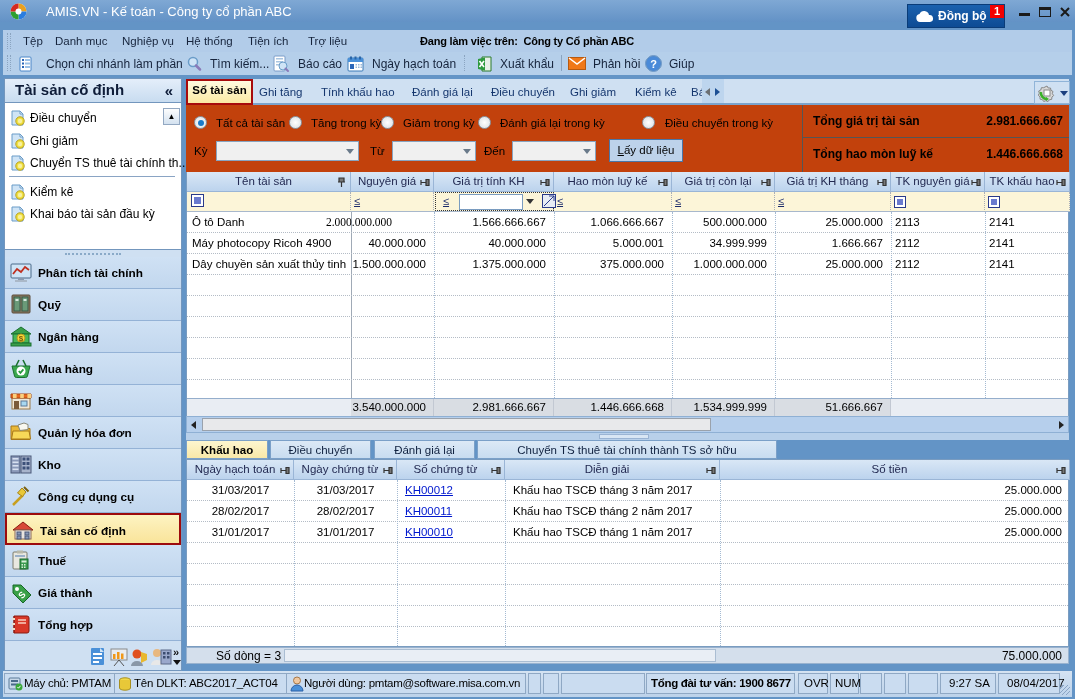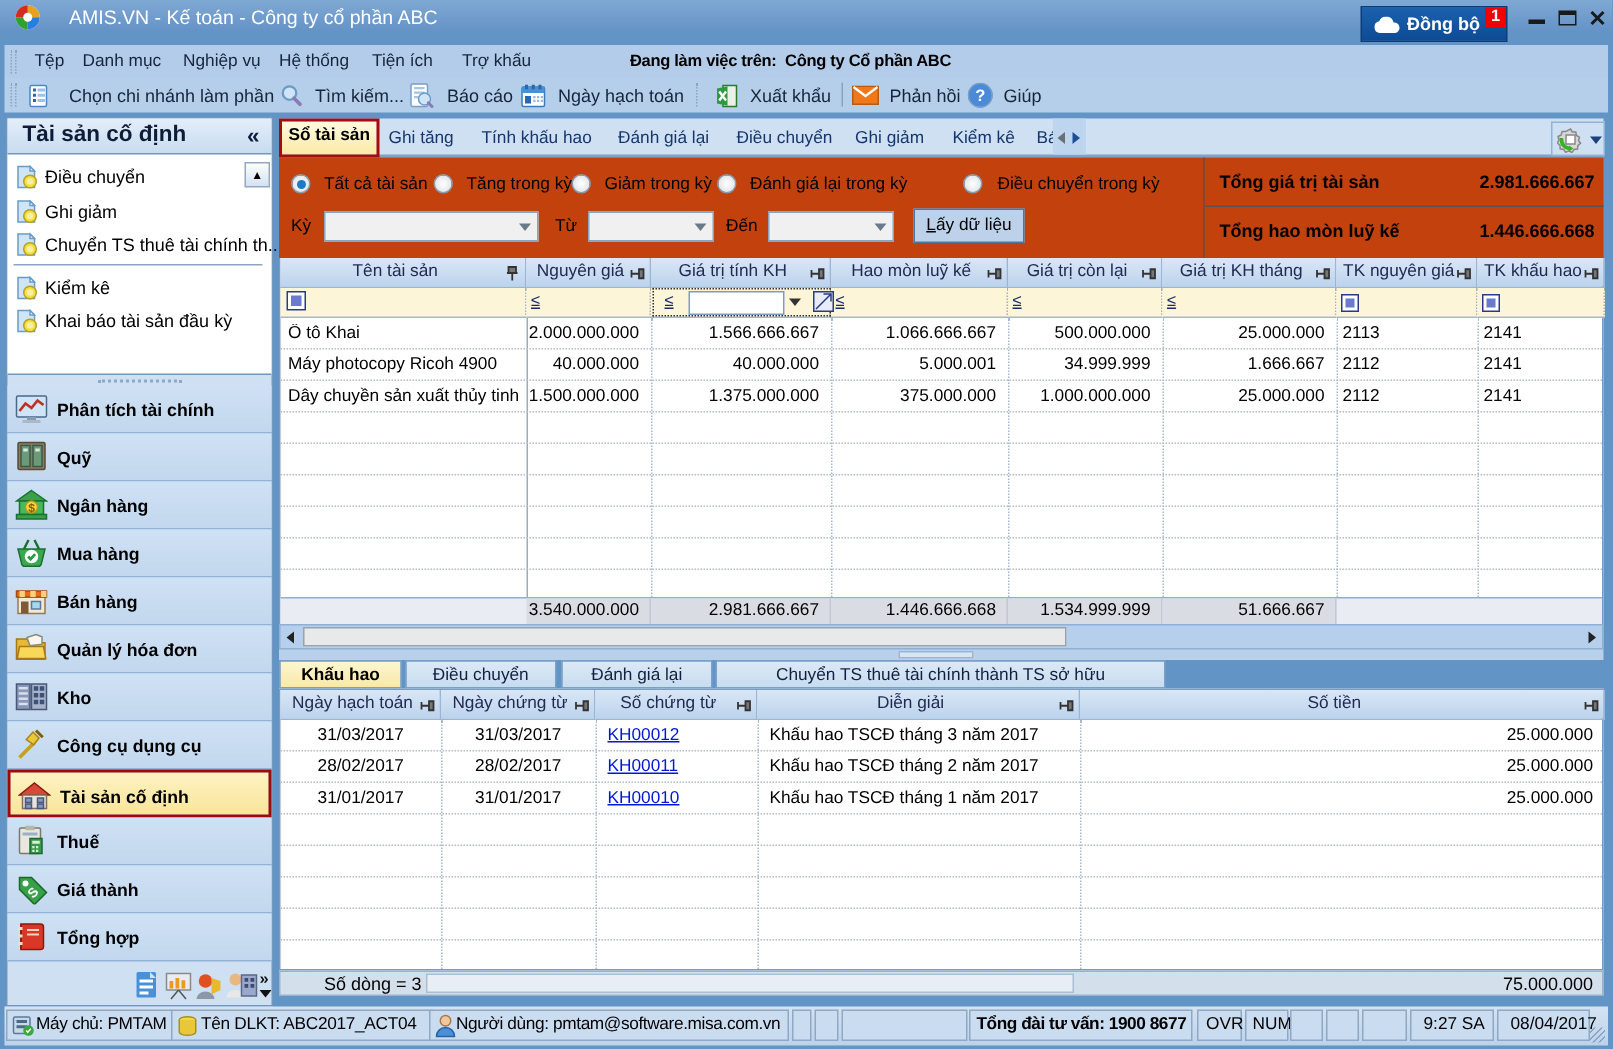--- a/index.html
+++ b/index.html
@@ -78,21 +78,21 @@
 <svg class="abs" style="left:1060px;top:7px" width="10" height="10" viewBox="0 0 10 10">
     <path d="M1 1 L9 9 M9 1 L1 9" stroke="#1a1a1a" stroke-width="2"></path>
   </svg>
 <div class="abs" id="menubar">
 <div class="grip" style="left:4px;top:3px;height:16px;"></div>
 <span class="mi" style="left:20px;">Tệp</span>
 <span class="mi" style="left:52px;">Danh mục</span>
 <span class="mi" style="left:119px;">Nghiệp vụ</span>
 <span class="mi" style="left:183px;">Hệ thống</span>
 <span class="mi" style="left:245px;">Tiện ích</span>
-<span class="mi" style="left:305px;">Trợ khấu</span>
+<span class="mi" style="left:305px;">Trợ liệu</span>
 <span class="mi" style="left:417px;font-weight:bold;color:#000;font-size:11px;letter-spacing:-0.2px;">Đang làm việc trên:&nbsp; Công ty Cổ phần ABC</span>
 </div>
 <div class="abs" id="toolbar">
 <div class="grip" style="left:4px;top:3px;height:16px;"></div>
 <svg class="abs" style="left:15px;top:4px" width="16" height="16" viewBox="0 0 16 16">
 <rect x="2" y="1" width="11" height="14" rx="1" fill="#fff" stroke="#4a86c8"></rect>
 <rect x="4" y="3" width="2" height="2" fill="#2a66b8"></rect>
       <rect x="7" y="3" width="5" height="2" fill="#9cc2e8"></rect>
 <rect x="4" y="6.5" width="2" height="2" fill="#2a66b8"></rect>
       <rect x="7" y="6.5" width="5" height="2" fill="#9cc2e8"></rect>
@@ -473,22 +473,22 @@
       <div class="abs" style="left:2px;top:2px;width:6px;height:6px;background:#6a7ace;"></div>
     </div>
 <div class="abs" style="left:164px;top:40px;height:186px;border-left:1px solid #a0aab6;"></div>
 <div class="vline" style="left:247px;top:40px;height:186px;"></div>
 <div class="vline" style="left:367px;top:40px;height:186px;"></div>
 <div class="vline" style="left:485px;top:40px;height:186px;"></div>
 <div class="vline" style="left:588px;top:40px;height:186px;"></div>
 <div class="vline" style="left:704px;top:40px;height:186px;"></div>
 <div class="vline" style="left:798px;top:40px;height:186px;"></div>
 <div class="hrow" style="top:40px;">
-<span class="cell" style="left:5px;width:158px;overflow:hidden;">Ô tô Khai</span>
-<span class="cell" style="right:642px;">2.000.000.000</span>
+<span class="cell" style="left:5px;width:158px;overflow:hidden;">Ô tô Danh</span>
+<span class="cell" style="right:676px;font-family:Liberation Serif, serif;">2.000.000.000</span>
 <span class="cell" style="right:522px;">1.566.666.667</span>
 <span class="cell" style="right:404px;">1.066.666.667</span>
 <span class="cell" style="right:301px;">500.000.000</span>
 <span class="cell" style="right:185px;">25.000.000</span>
 <span class="cell" style="left:708px;">2113</span>
 <span class="cell" style="left:802px;">2141</span>
 </div>
 <div class="hrow" style="top:61px;">
 <span class="cell" style="left:5px;width:158px;overflow:hidden;">Máy photocopy Ricoh 4900</span>
 <span class="cell" style="right:642px;">40.000.000</span>

